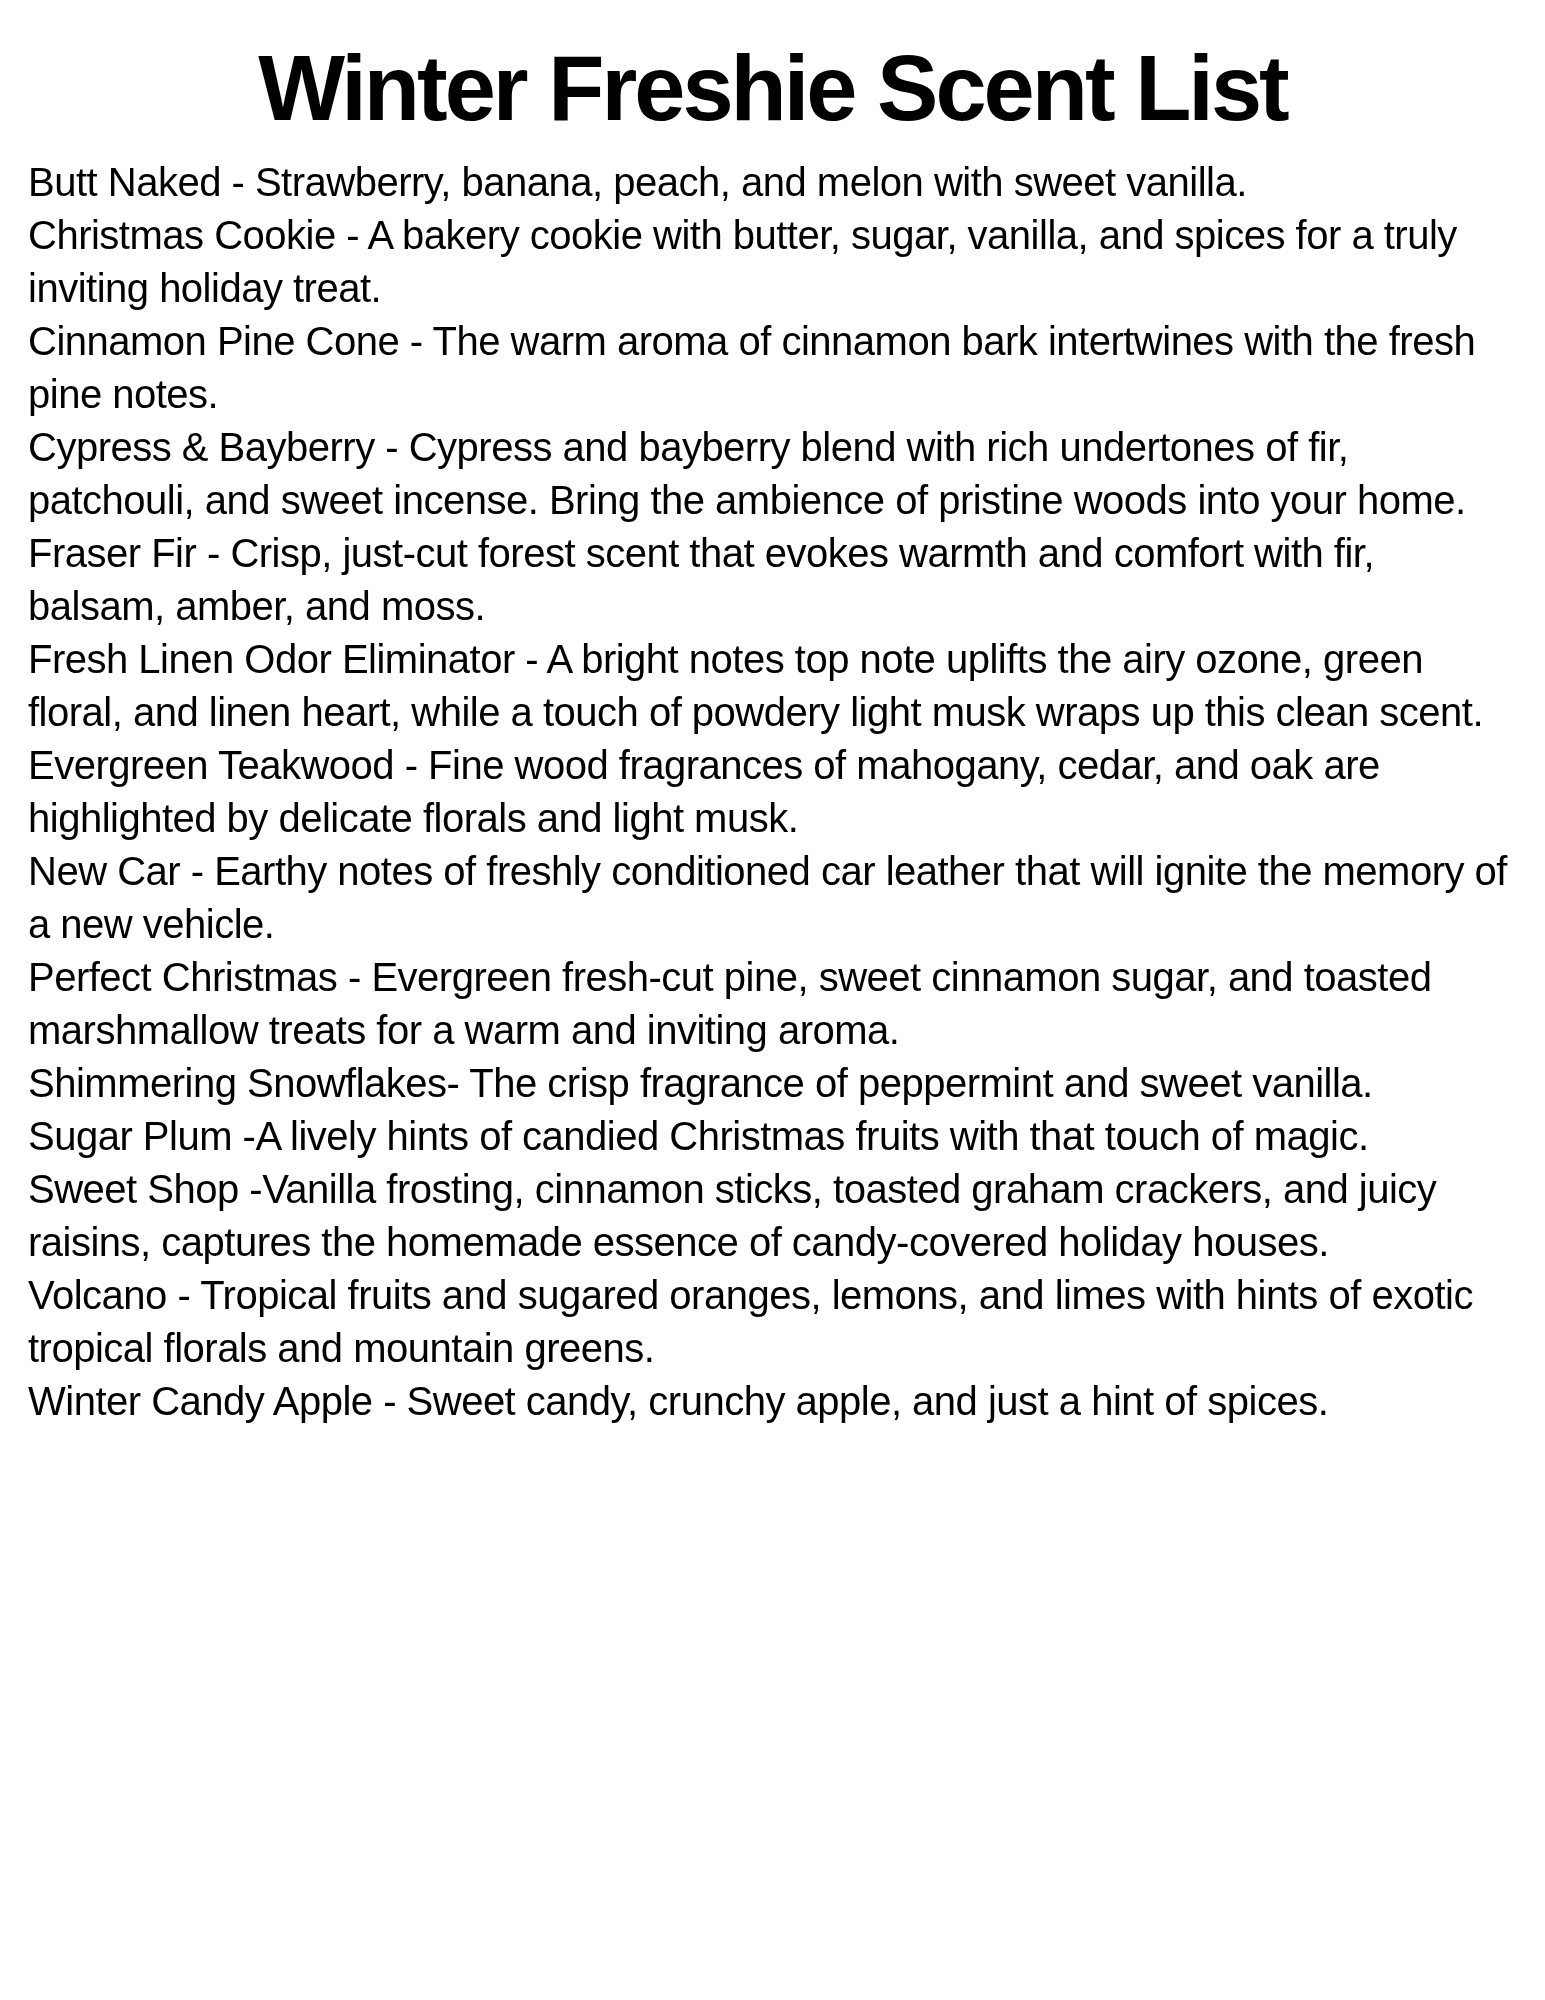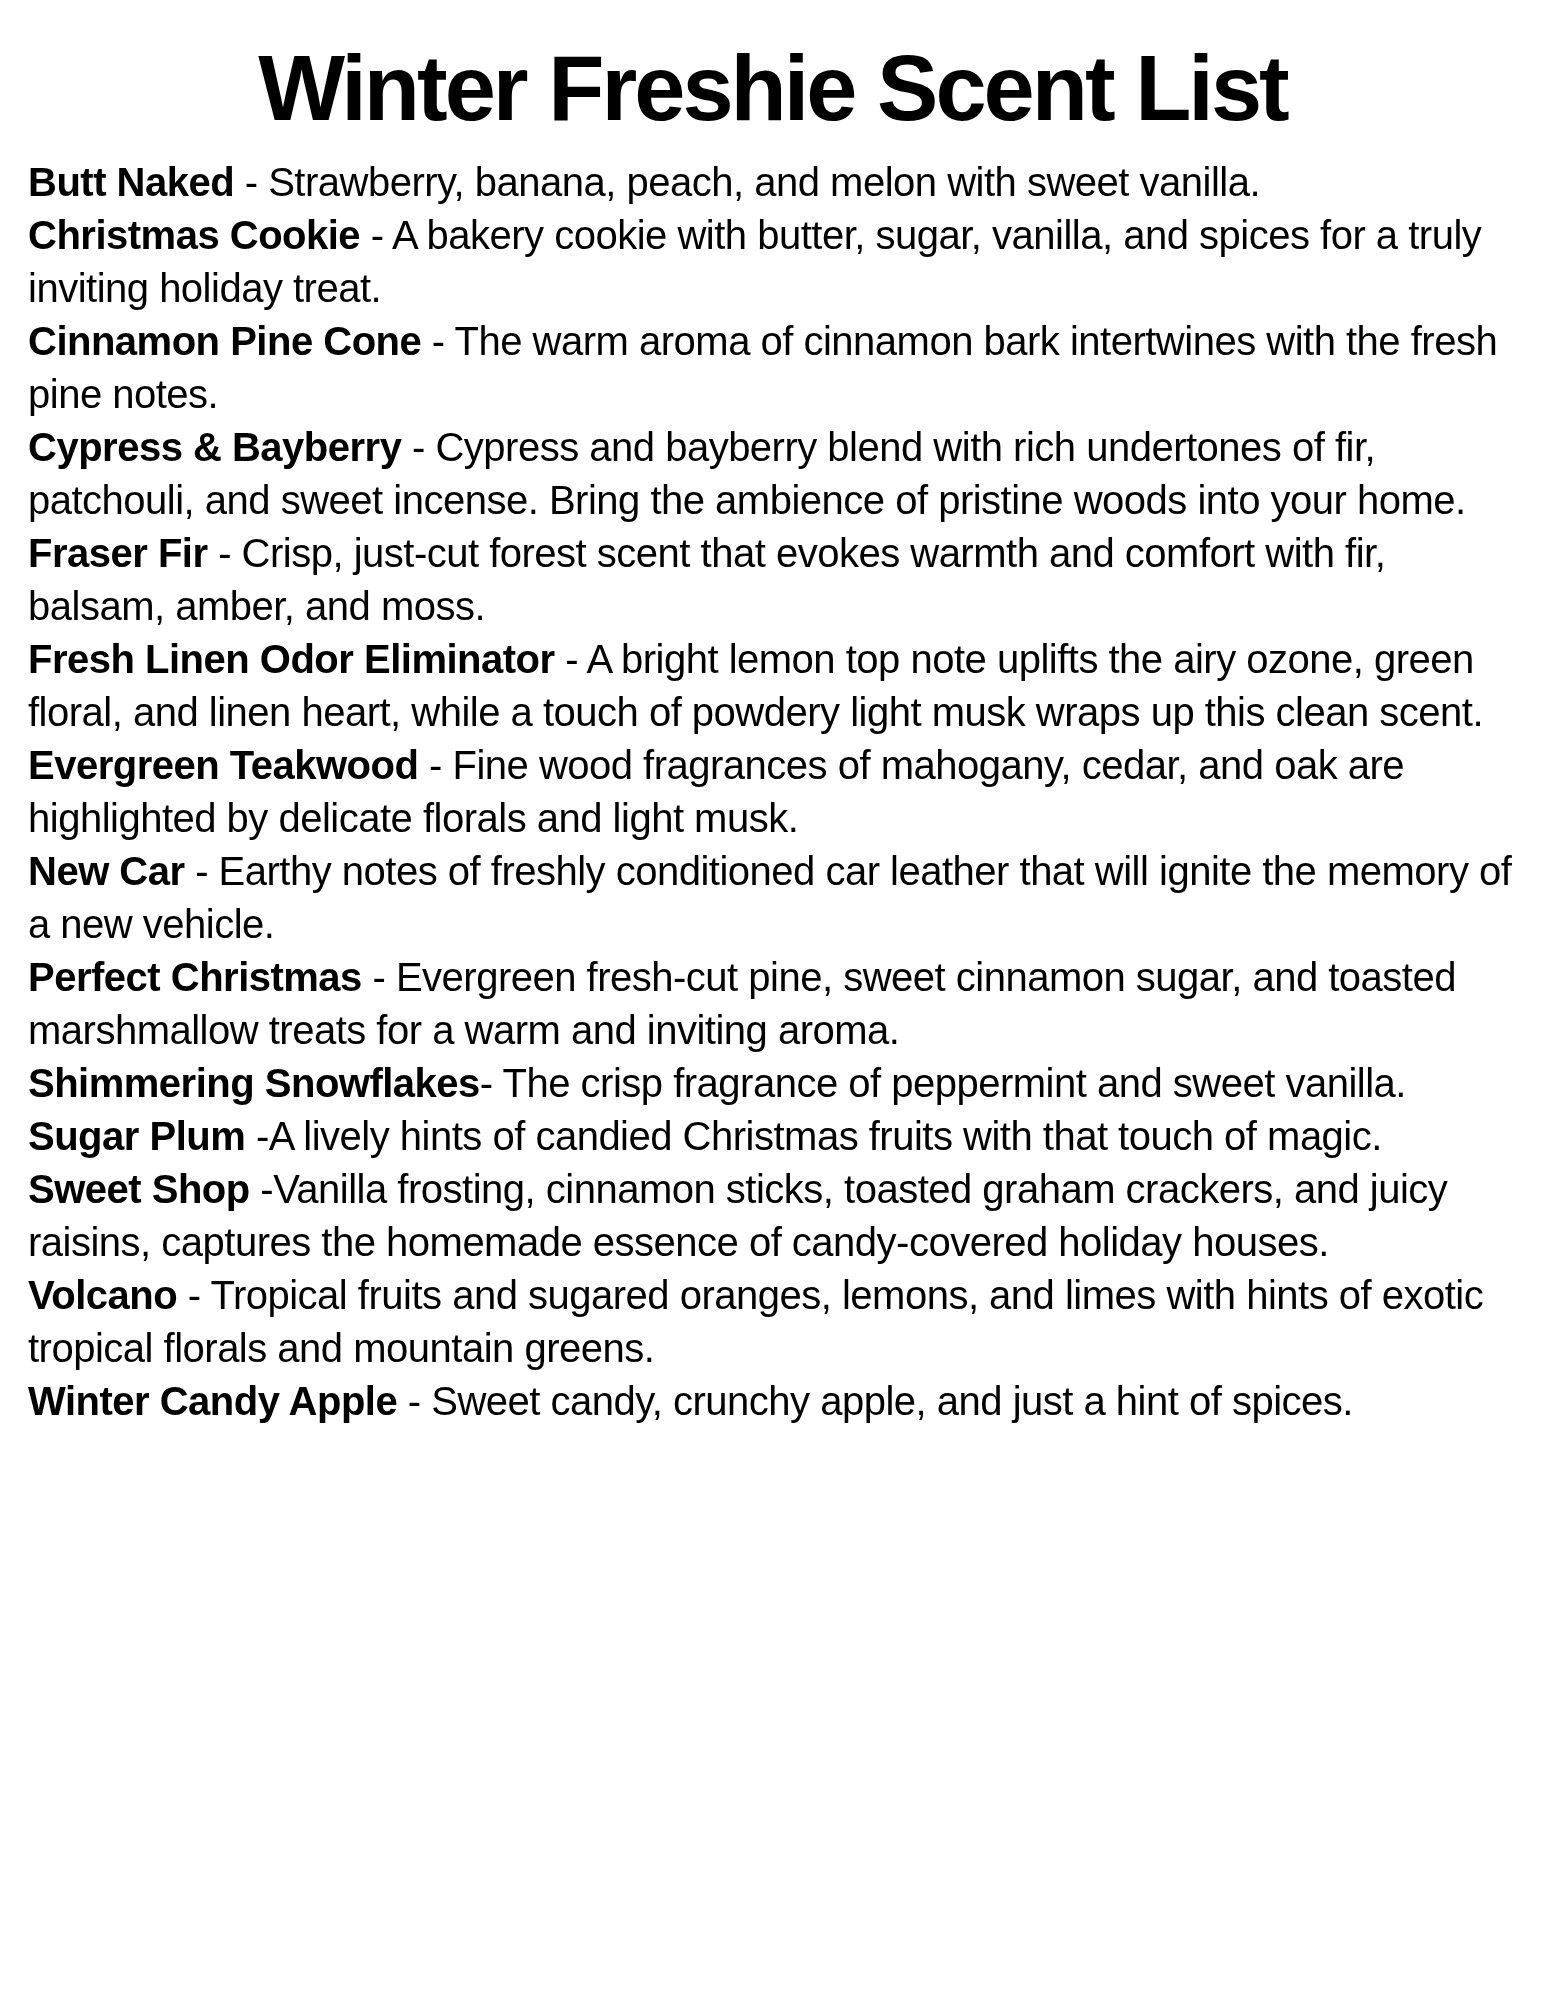--- a/index.html
+++ b/index.html
@@ -33,37 +33,37 @@
   }
   .entries p.entry {
     margin: 0;
     font-size: 40px;
     line-height: 53px;
     letter-spacing: -0.5px;
     color: #000000;
     font-weight: 400;
   }
   .entries p.entry .scent-name {
-    font-weight: 700;
+    font-weight: 400;
     letter-spacing: -0.5px;
   }
 </style>
 </head>
 <body>
 
 <div class="page">
   <h1 class="title">Winter Freshie Scent List</h1>
 
   <div class="entries">
     <p class="entry"><span class="scent-name">Butt Naked</span><span class="scent-desc"> - Strawberry, banana, peach, and melon with sweet vanilla.</span></p>
     <p class="entry"><span class="scent-name">Christmas Cookie</span><span class="scent-desc"> - A bakery cookie with butter, sugar, vanilla, and spices for a truly inviting holiday treat.</span></p>
     <p class="entry"><span class="scent-name">Cinnamon Pine Cone</span><span class="scent-desc"> - The warm aroma of cinnamon bark intertwines with the fresh pine notes.</span></p>
     <p class="entry"><span class="scent-name">Cypress &amp; Bayberry</span><span class="scent-desc"> - Cypress and bayberry blend with rich undertones of fir, patchouli, and sweet incense. Bring the ambience of pristine woods into your home.</span></p>
     <p class="entry"><span class="scent-name">Fraser Fir</span><span class="scent-desc"> - Crisp, just-cut forest scent that evokes warmth and comfort with fir, balsam, amber, and moss.</span></p>
-    <p class="entry"><span class="scent-name">Fresh Linen Odor Eliminator</span><span class="scent-desc"> - A bright lemon top note uplifts the airy ozone, green floral, and linen heart, while a touch of powdery light musk wraps up this clean scent.</span></p>
+    <p class="entry"><span class="scent-name">Fresh Linen Odor Eliminator</span><span class="scent-desc"> - A bright notes top note uplifts the airy ozone, green floral, and linen heart, while a touch of powdery light musk wraps up this clean scent.</span></p>
     <p class="entry"><span class="scent-name">Evergreen Teakwood</span><span class="scent-desc"> - Fine wood fragrances of mahogany, cedar, and oak are highlighted by delicate florals and light musk.</span></p>
     <p class="entry"><span class="scent-name">New Car</span><span class="scent-desc"> - Earthy notes of freshly conditioned car leather that will ignite the memory of a new vehicle.</span></p>
     <p class="entry"><span class="scent-name">Perfect Christmas</span><span class="scent-desc"> - Evergreen fresh-cut pine, sweet cinnamon sugar, and toasted marshmallow treats for a warm and inviting aroma.</span></p>
     <p class="entry"><span class="scent-name">Shimmering Snowflakes</span><span class="scent-desc">- The crisp fragrance of peppermint and sweet vanilla.</span></p>
     <p class="entry"><span class="scent-name">Sugar Plum</span><span class="scent-desc"> -A lively hints of candied Christmas fruits with that touch of magic.</span></p>
     <p class="entry"><span class="scent-name">Sweet Shop</span><span class="scent-desc"> -Vanilla frosting, cinnamon sticks, toasted graham crackers, and juicy raisins, captures the homemade essence of candy-covered holiday houses.</span></p>
     <p class="entry"><span class="scent-name">Volcano</span><span class="scent-desc"> - Tropical fruits and sugared oranges, lemons, and limes with hints of exotic tropical florals and mountain greens.</span></p>
     <p class="entry"><span class="scent-name">Winter Candy Apple</span><span class="scent-desc"> - Sweet candy, crunchy apple, and just a hint of spices.</span></p>
   </div>
 </div>

